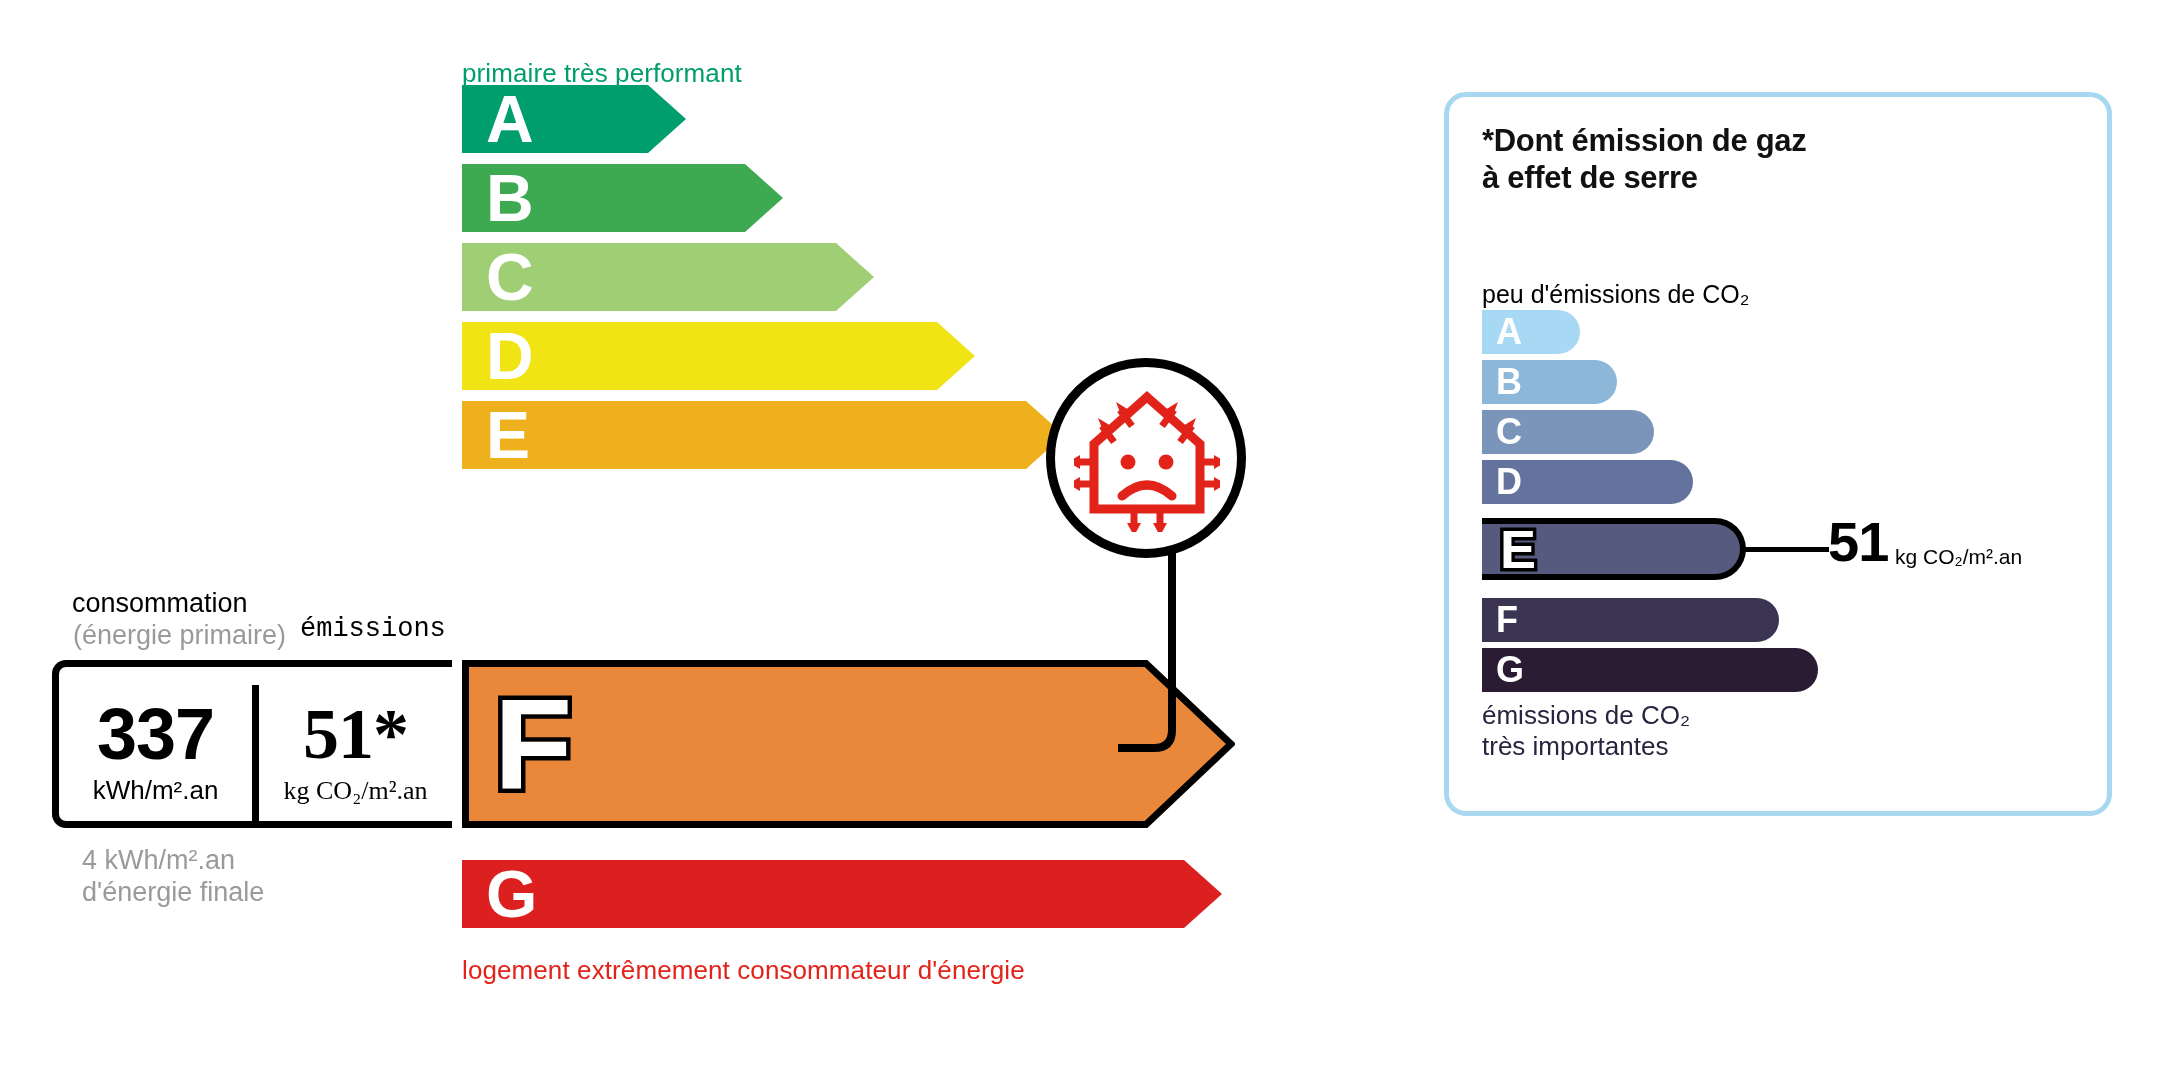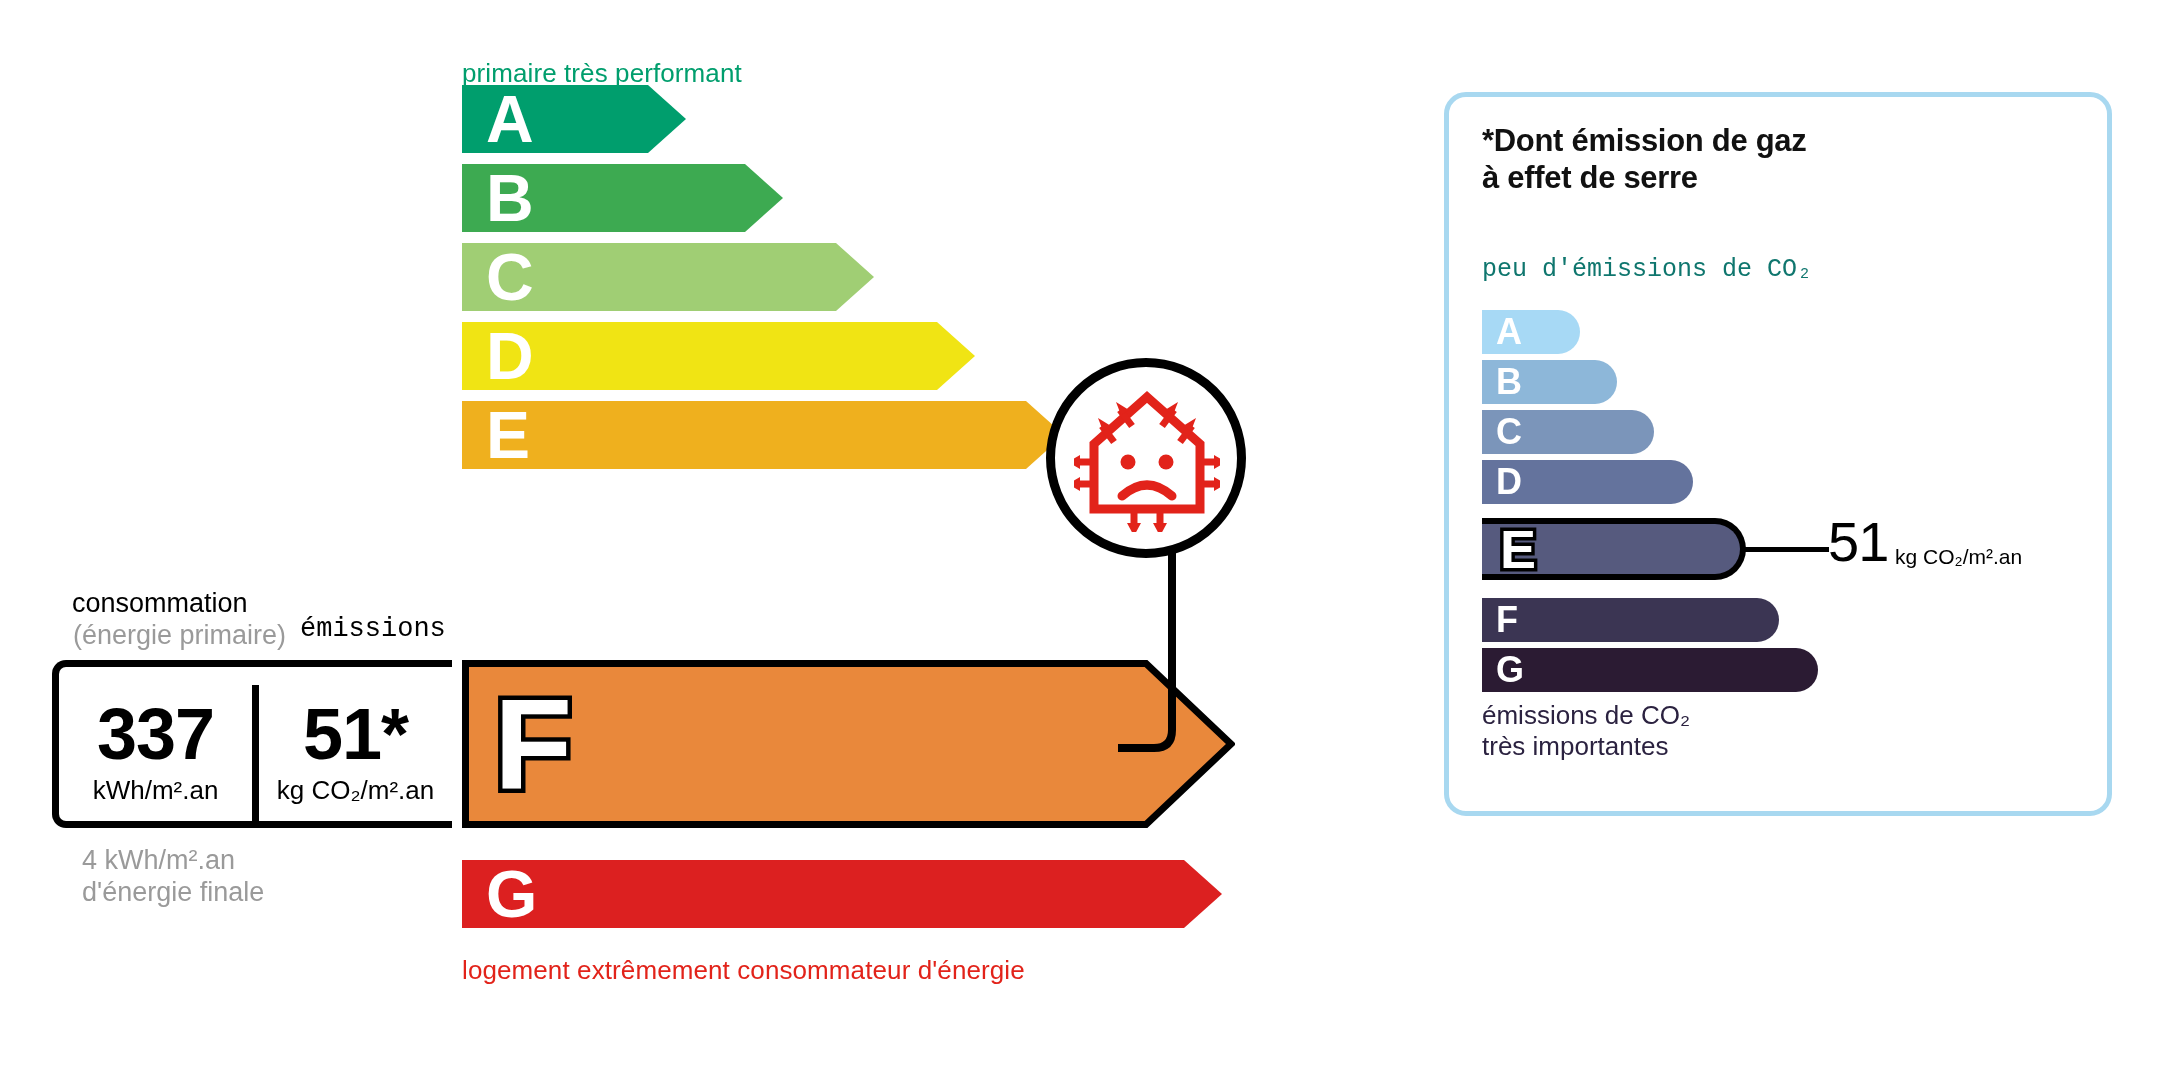--- a/index.html
+++ b/index.html
@@ -34,21 +34,21 @@
     left:32px;
   }
 
   
   #value-box{
     position:absolute;left:52px;top:660px;width:400px;height:168px;
     box-sizing:border-box;border:7px solid #000;border-right:none;
     border-radius:14px 0 0 14px;background:#fff;display:flex;
   }
   #value-box .cell{flex:1;display:flex;flex-direction:column;align-items:center;justify-content:center;margin-top:18px;}
-  #value-box .cell.second{border-left:7px solid #000;}
+  #value-box .cell.second{border-left:7px solid #000;font-family:Liberation Serif, serif;}
   .big-val{font-size:72px;font-weight:bold;color:#000;line-height:.96;letter-spacing:-1px;}
   .unit-val{font-size:26px;color:#000;margin-top:6px;white-space:nowrap;}
 
   #label-consommation{left:72px;top:588px;font-size:27px;color:#000;white-space:nowrap;}
   #label-energie-primaire{left:42px;top:620px;font-size:27px;color:#9a9a9a;white-space:nowrap;margin-left:31px;}
   #label-emissions{left:300px;top:614px;font-size:27px;color:#000;white-space:nowrap;font-family:Liberation Mono, monospace;}
   #final-energy{left:82px;top:845px;font-size:27px;color:#9a9a9a;line-height:1.18;white-space:nowrap;}
 
   
   #house-badge{left:1046px;top:358px;width:200px;height:200px;}
@@ -60,37 +60,37 @@
 
   
   #ges-panel{
     left:1444px;top:92px;width:668px;height:724px;
     border:5px solid #A8D8F0;border-radius:22px;background:#fff;box-sizing:border-box;
   }
   #ges-title{
     left:1482px;top:122px;font-size:31px;font-weight:bold;color:#111;line-height:1.2;
     letter-spacing:-.3px;white-space:nowrap;
   }
-  #ges-top-caption{left:1482px;top:255px;font-size:25px;color:#0f766e;white-space:nowrap;font-family:Liberation Mono, monospace;}
+  #ges-top-caption{left:1482px;top:280px;font-size:25px;color:#000000;white-space:nowrap;}
   #ges-bottom-caption{left:1482px;top:700px;font-size:26px;color:#2B2240;line-height:1.2;white-space:nowrap;}
 
   .ges-row{position:absolute;left:1482px;height:44px;border-radius:0 22px 22px 0;}
   .ges-letter{
     position:absolute;left:14px;top:50%;transform:translateY(-50%);
     font-size:36px;font-weight:bold;color:#fff;line-height:1;
   }
   #ges-row-e{
     height:62px;border:6px solid #000;border-left:none;border-radius:0 31px 31px 0;
     box-sizing:border-box;
   }
   #ges-row-e .ges-letter{
     font-size:54px;color:#fff;-webkit-text-stroke:7px #000;paint-order:stroke fill;left:18px;
   }
   #ges-callout-line{left:1745px;top:547px;width:84px;height:5px;background:#000;}
-  #ges-value{left:1828px;top:514px;font-size:56px;font-weight:normal;color:#000;line-height:1;letter-spacing:-1px;}
+  #ges-value{left:1828px;top:514px;font-size:56px;font-weight:bold;color:#000;line-height:1;letter-spacing:-1px;}
   #ges-value-unit{left:1895px;top:545px;font-size:21px;color:#000;white-space:nowrap;}
 </style>
 </head>
 <body>
 
 <div class="abs" id="dpe-top-caption">primaire très performant</div>
 
 <div class="dpe-row" id="dpe-row-a" style="top:85px;width:224px;">
   <svg class="dpe-arrow" viewBox="0 0 224 68" preserveAspectRatio="none">
     <polygon points="0,0 186,0 224,34 186,68 0,68" fill="#009E6D"></polygon>

